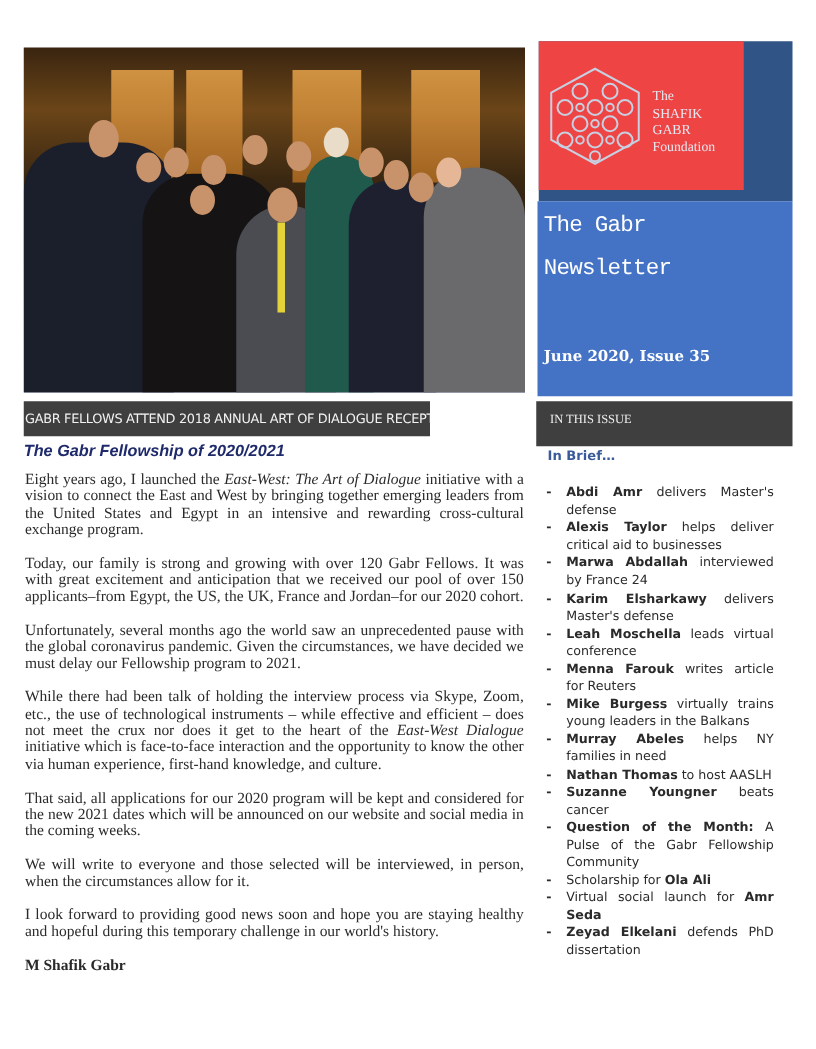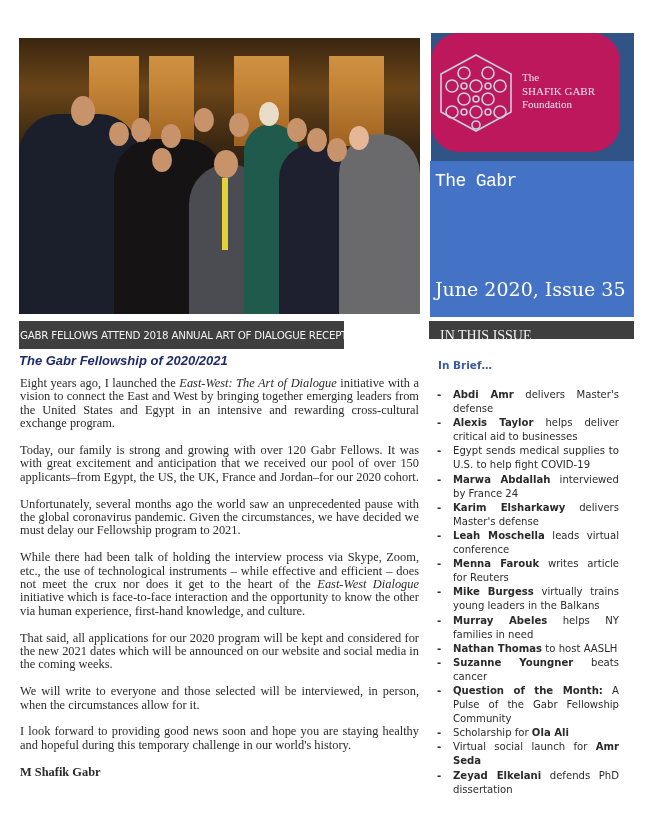--- a/index.html
+++ b/index.html
@@ -20,31 +20,31 @@
     font-family: "Liberation Sans", sans-serif; font-weight: bold; font-style: italic; font-size: 13px; }
 
   .article { position: absolute; left: 20px; top: 377px; width: 399px; font-family: "Liberation Serif", serif;
     font-size: 12.4px; line-height: 13.4px; color: #2a2a2a; text-align: justify; }
   .article p { margin-bottom: 13.4px; }
   .article em { font-style: italic; }
   .signature { font-weight: bold; margin-top: 8px; }
 
   
   .logo-shadow { position: absolute; left: 431px; top: 33px; width: 203px; height: 128px; background: #2f5485; }
-  .logo-box { position: absolute; left: 431px; top: 33px; width: 189px; height: 119px; background: #be185d; border-radius: 28px; }
+  .logo-box { position: absolute; left: 431px; top: 33px; width: 164px; height: 119px; background: #ef4444; }
   .logo-mark { position: absolute; left: 7px; top: 20px; width: 76px; height: 80px; }
   .logo-text { position: absolute; left: 91px; top: 38px; color: #e4e8f1; font-family: "Liberation Serif", serif;
     font-size: 11px; line-height: 13.5px; }
 
   .title-box { position: absolute; left: 430px; top: 161px; width: 204px; height: 156px; background: #4472c4; color: #fff; }
   .title-box .title { position: absolute; left: 5px; top: 3px; font-family: Liberation Mono, monospace; font-size: 18px; line-height: 34px; letter-spacing: -0.6px; }
-  .title-box .issue { position: absolute; left: 5px; top: 117px; font-family: "DejaVu Serif", serif; font-size: 19px; }
+  .title-box .issue { position: absolute; left: 5px; top: 117px; font-family: "DejaVu Serif", serif; font-size: 12px; font-weight: bold; }
 
-  .issue-bar { position: absolute; left: 429px; top: 321px; width: 205px; height: 18px; background: #3f3f3f; color: #f0f0f0;
-    font-family: "Liberation Serif", serif; font-size: 14px; line-height: 29px; padding-left: 11px; }
+  .issue-bar { position: absolute; left: 429px; top: 321px; width: 205px; height: 36px; background: #3f3f3f; color: #f0f0f0;
+    font-family: "Liberation Serif", serif; font-size: 10px; line-height: 29px; padding-left: 11px; }
 
   .brief-title { position: absolute; left: 438px; top: 359px; color: #3b5a9a; font-family: "DejaVu Sans", sans-serif; font-weight: bold; font-size: 10.5px; }
 
   .brief-list { position: absolute; left: 434px; top: 388px; width: 185px; list-style: none;
     font-family: "DejaVu Sans", sans-serif; font-size: 10.1px; line-height: 14.1px; color: #2a2a2a; }
   .brief-list li { position: relative; padding-left: 19px; text-align: justify; text-align-last: left; }
   .brief-list li::before { content: "-"; position: absolute; left: 3px; top: 0; font-weight: bold; }
   .brief-list b { font-weight: bold; margin-top: 32px; }
 </style>
 </head>
@@ -118,32 +118,32 @@
   <div class="logo-text">
     <div>The</div>
     <div>SHAFIK GABR</div>
     <div>Foundation</div>
   </div>
 </div>
 
 <div class="title-box">
   <div class="title">
     <div>The Gabr</div>
+    <div>Newsletter</div>
   </div>
   <div class="issue">June 2020, Issue 35</div>
 </div>
 
 <div class="issue-bar">IN THIS ISSUE</div>
 
 <div class="brief-title">In Brief…</div>
 
 <ul class="brief-list" id="brief-list">
     <li><span></span><b>Abdi Amr</b><span> delivers Master's defense</span></li>
     <li><span></span><b>Alexis Taylor</b><span> helps deliver critical aid to businesses</span></li>
-    <li><span>Egypt sends medical supplies to U.S. to help fight COVID-19</span><b></b><span></span></li>
     <li><span></span><b>Marwa Abdallah</b><span> interviewed by France 24</span></li>
     <li><span></span><b>Karim Elsharkawy</b><span> delivers Master's defense</span></li>
     <li><span></span><b>Leah Moschella</b><span> leads virtual conference</span></li>
     <li><span></span><b>Menna Farouk</b><span> writes article for Reuters</span></li>
     <li><span></span><b>Mike Burgess</b><span> virtually trains young leaders in the Balkans</span></li>
     <li><span></span><b>Murray Abeles</b><span> helps NY families in need</span></li>
     <li><span></span><b>Nathan Thomas</b><span> to host AASLH</span></li>
     <li><span></span><b>Suzanne Youngner</b><span> beats cancer</span></li>
     <li><span></span><b>Question of the Month:</b><span> A Pulse of the Gabr Fellowship Community</span></li>
     <li><span>Scholarship for </span><b>Ola Ali</b><span></span></li>

